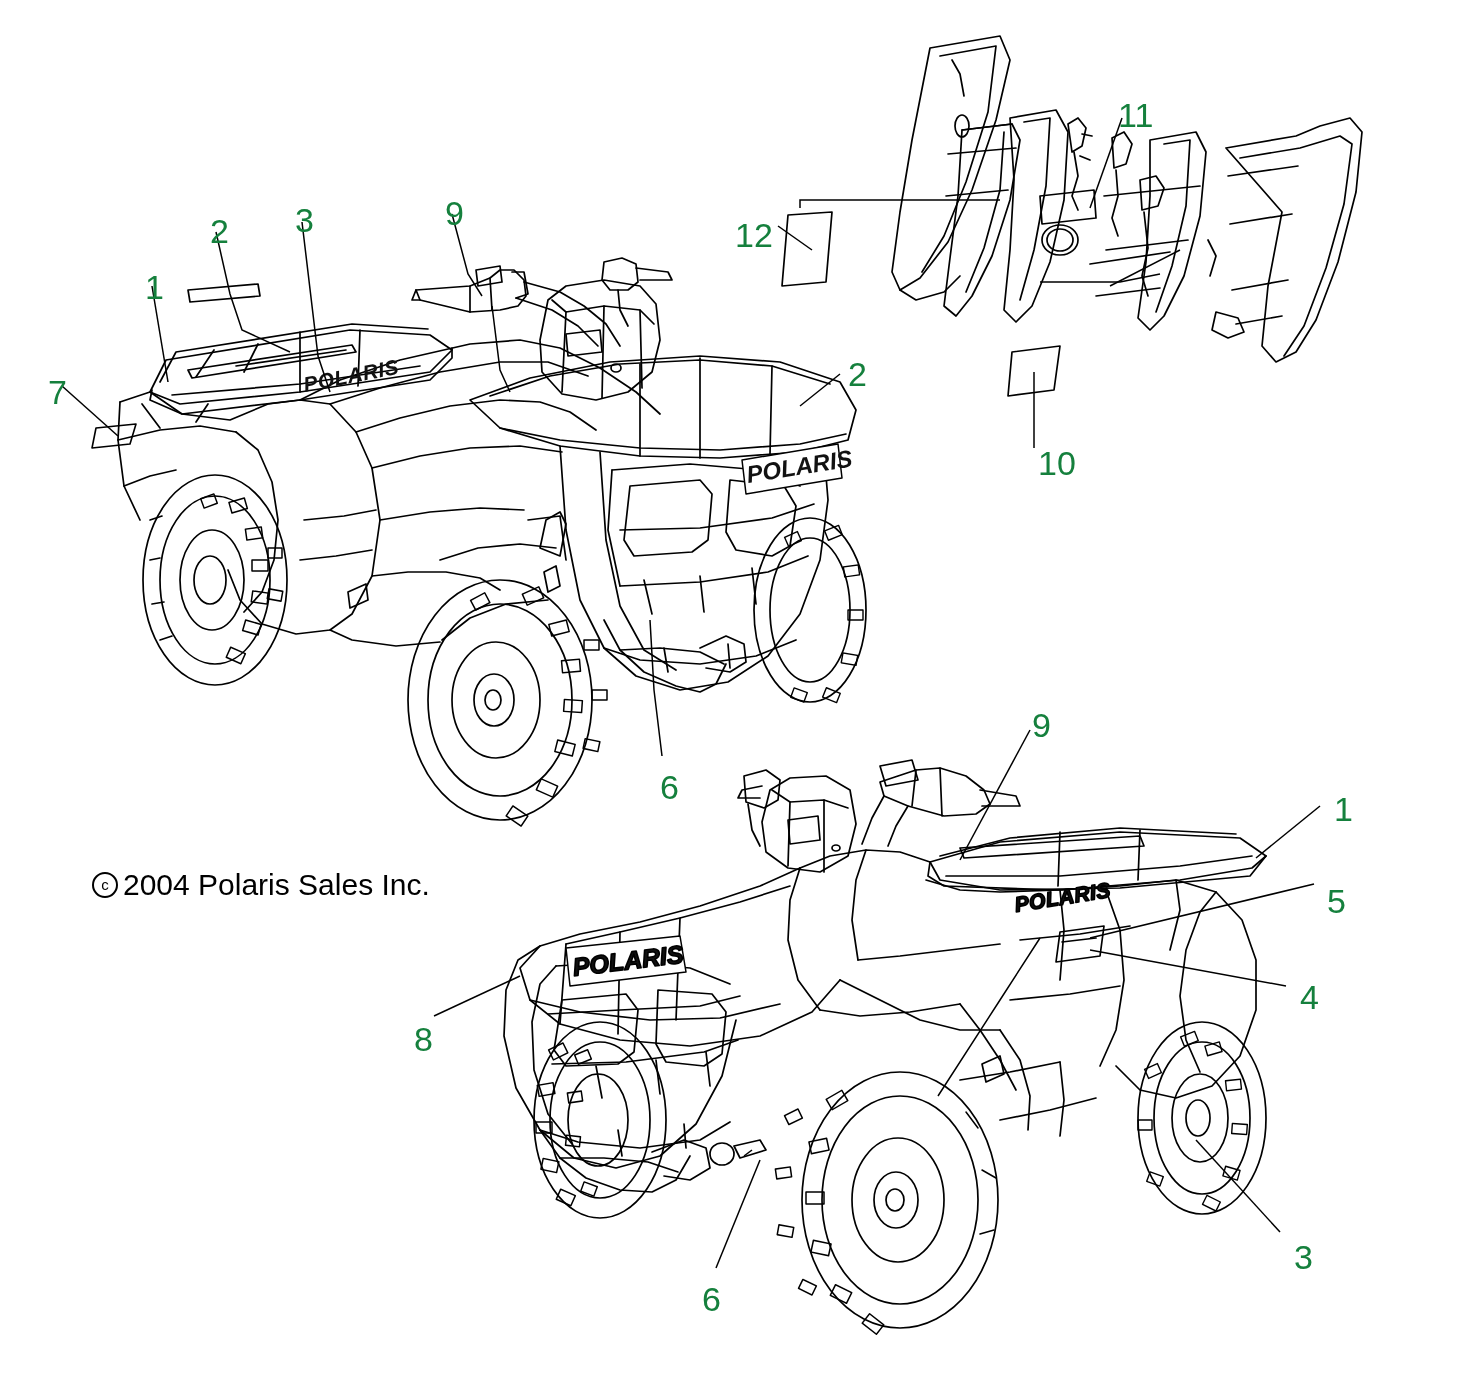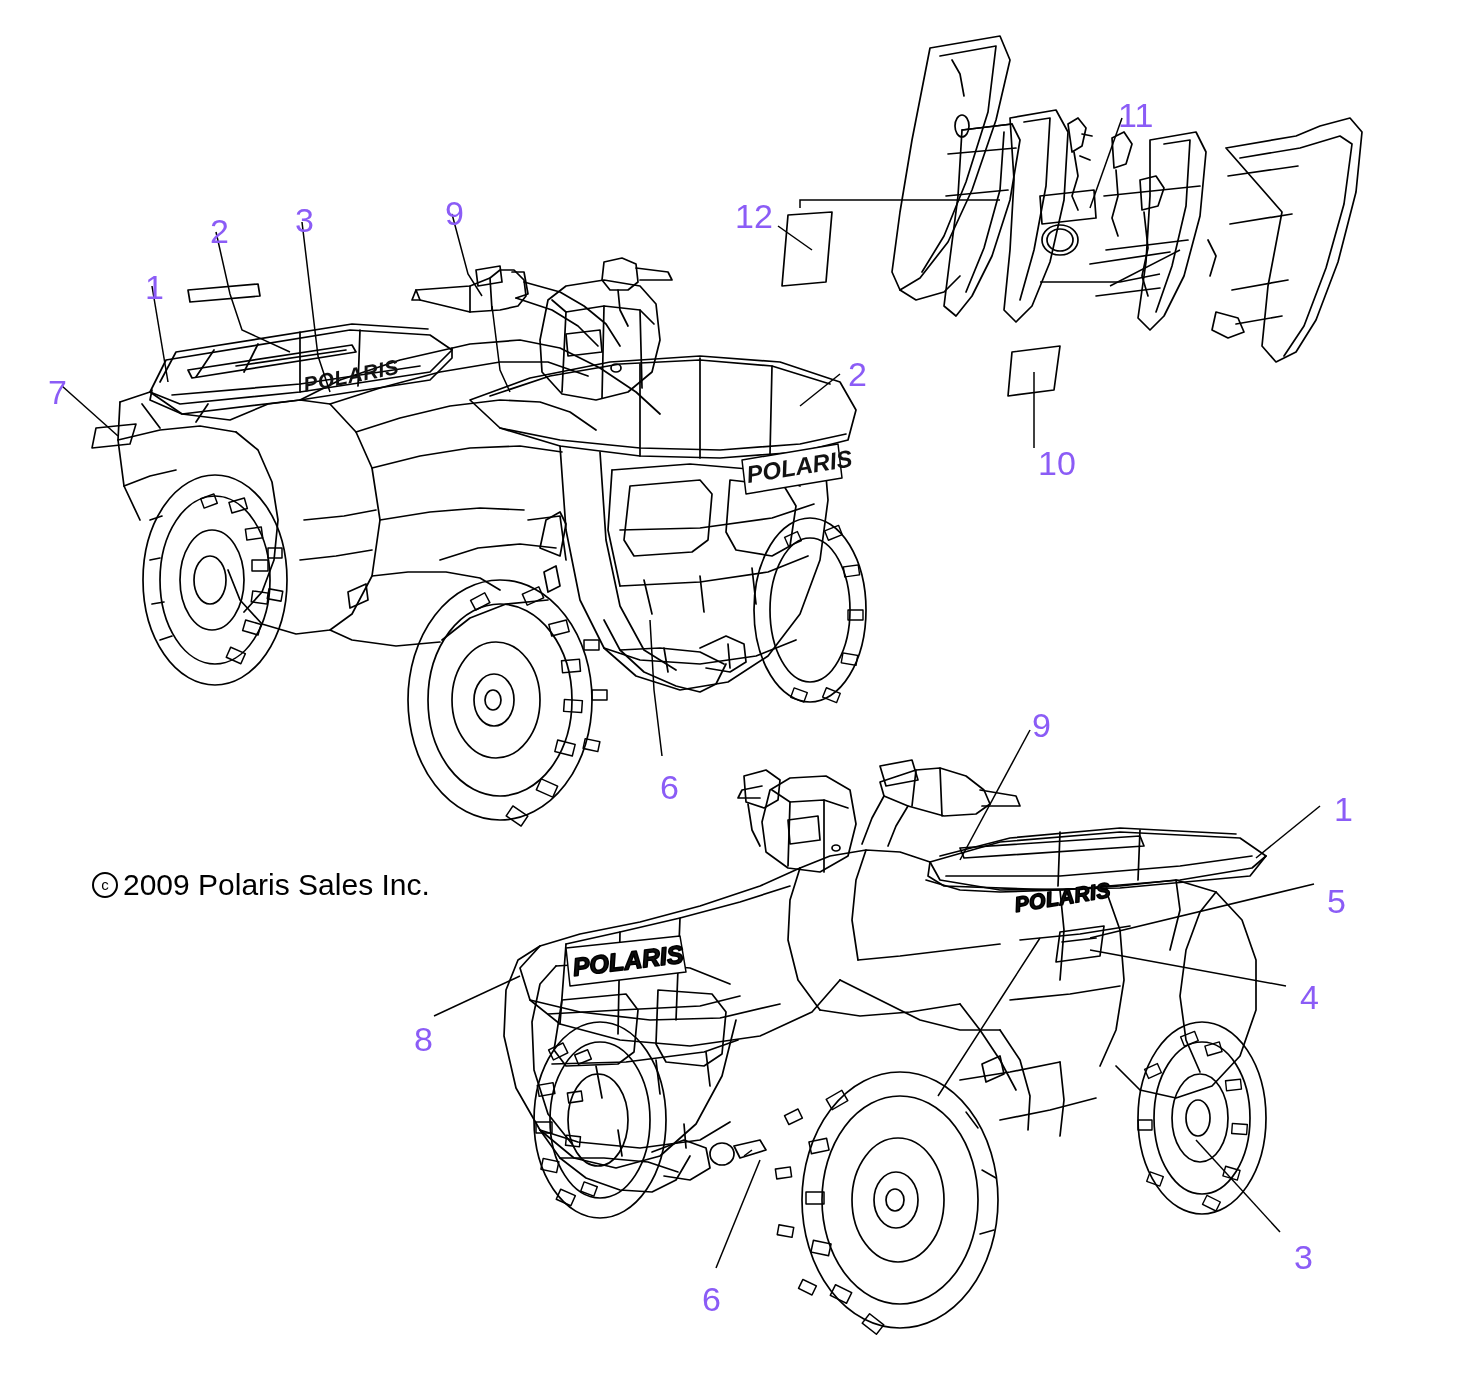--- a/index.html
+++ b/index.html
@@ -4,21 +4,21 @@
 <style>
   html,body{margin:0;padding:0;background:#ffffff;}
   body{
     width:1465px;height:1393px;position:relative;overflow:hidden;
     font-family:"Liberation Sans", sans-serif;color:#000;
   }
   #stage{position:absolute;left:0;top:0;width:1465px;height:1393px;}
   svg.art{position:absolute;left:0;top:0;width:1465px;height:1393px;}
   .callout{
     position:absolute;font-size:34px;font-weight:400;line-height:1;
-    color:#8b5cf6;white-space:nowrap;font-family:"Liberation Sans", sans-serif;
+    color:#15803d;white-space:nowrap;font-family:"Liberation Sans", sans-serif;
   }
   .copyright{
     position:absolute;left:92px;top:868px;font-size:30px;
     font-family:"Liberation Sans", sans-serif;color:#000;white-space:nowrap;
     display:flex;align-items:center;gap:5px;
   }
   .c-mark{
     display:inline-block;width:22px;height:22px;border:2px solid #000;
     border-radius:50%;font-size:15px;line-height:22px;text-align:center;
     font-family:"Liberation Sans", sans-serif;
@@ -419,29 +419,29 @@
     </g>
   </svg>
 
   <div class="callout" style="left: 145px; top: 270px;">1</div>
   <div class="callout" style="left: 210px; top: 214px;">2</div>
   <div class="callout" style="left: 295px; top: 203px;">3</div>
   <div class="callout" style="left: 445px; top: 196px;">9</div>
   <div class="callout" style="left: 48px; top: 375px;">7</div>
   <div class="callout" style="left: 848px; top: 357px;">2</div>
   <div class="callout" style="left: 660px; top: 770px;">6</div>
-  <div class="callout" style="left: 735px; top: 199px;">12</div>
+  <div class="callout" style="left: 735px; top: 218px;">12</div>
   <div class="callout" style="left: 1118px; top: 98px;">11</div>
   <div class="callout" style="left: 1038px; top: 446px;">10</div>
   <div class="callout" style="left: 1032px; top: 708px;">9</div>
   <div class="callout" style="left: 1334px; top: 792px;">1</div>
   <div class="callout" style="left: 1327px; top: 884px;">5</div>
   <div class="callout" style="left: 1300px; top: 980px;">4</div>
   <div class="callout" style="left: 414px; top: 1022px;">8</div>
   <div class="callout" style="left: 1294px; top: 1240px;">3</div>
   <div class="callout" style="left: 702px; top: 1282px;">6</div>
 
   <div class="copyright">
     <span class="c-mark">c</span>
-    <span>2009 Polaris Sales Inc.</span>
+    <span>2004 Polaris Sales Inc.</span>
   </div>
 
 </div>
 
 </body></html>

